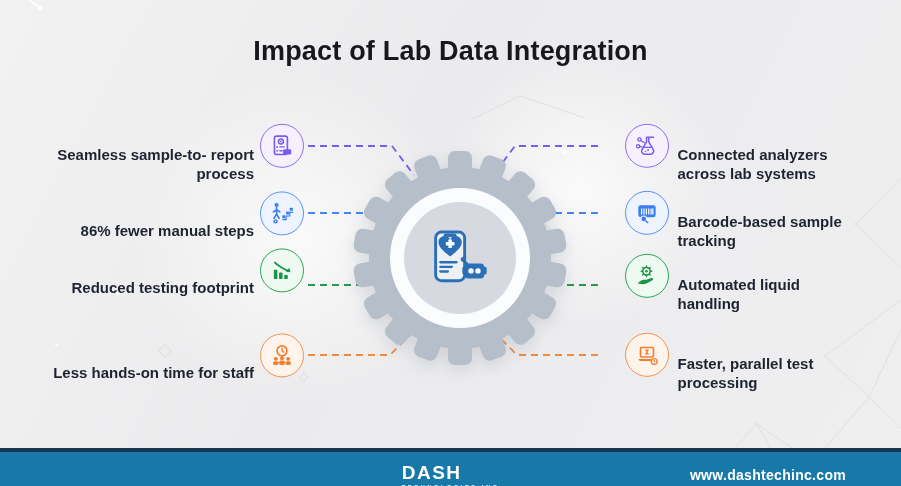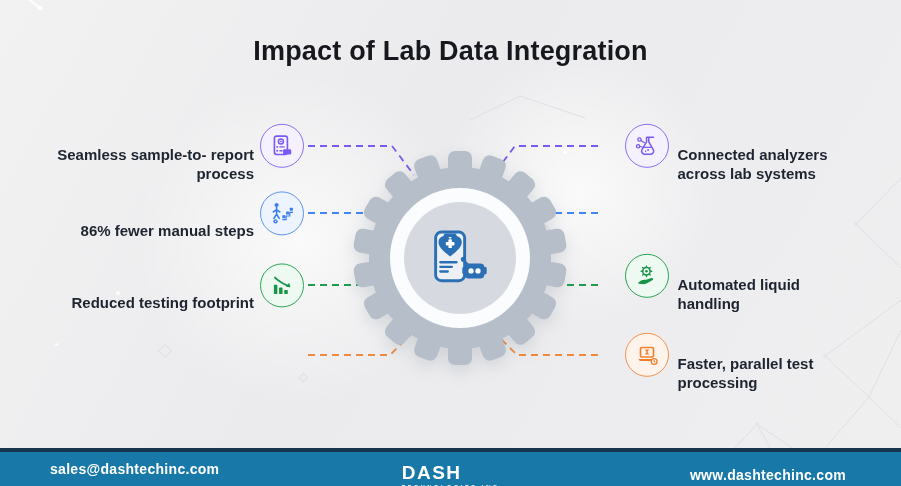--- a/index.html
+++ b/index.html
@@ -181,49 +181,82 @@
         <circle cx="6" cy="19.3" r="2" fill="currentColor"></circle>
         <circle cx="6" cy="19.3" r="0.7" fill="#edf4ff"></circle>
         <rect x="12.3" y="13.6" width="2.8" height="2.8" rx=".5" fill="currentColor"></rect>
         <rect x="15.8" y="10.2" width="2.8" height="2.8" rx=".5" fill="currentColor"></rect>
         <rect x="19.2" y="6.8" width="2.8" height="2.8" rx=".5" fill="currentColor"></rect>
         <path d="M12.3 17.8 h3.5 v-3.4 h3.4 v-3.4 h3" stroke="currentColor" stroke-width="1.1" fill="none"></path>
       </svg>
     </span>
   </div>
 
-  <div class="item left" style="top:285px">
+  <div class="item left" style="top:270px">
     <div class="label">Reduced testing footprint</div>
     <span class="badge green">
       <svg viewBox="0 0 24 24">
         <rect x="4.5" y="11.5" width="3.2" height="8.5" rx=".6" fill="currentColor"></rect>
         <rect x="9.3" y="14" width="3.2" height="6" rx=".6" fill="currentColor"></rect>
         <rect x="14.1" y="16.2" width="3.2" height="3.8" rx=".6" fill="currentColor"></rect>
         <path d="M5.5 4.8 C9 8.2 13 10.3 17 12.2" stroke="currentColor" stroke-width="1.8" fill="none" stroke-linecap="round"></path>
         <path d="M18.6 9.6 L19.8 13.6 L15.7 13.2 Z" fill="currentColor"></path>
       </svg>
     </span>
   </div>
 
+  <div class="item left" style="top:355px">
+    <div class="label">Less hands-on time for staff</div>
+    <span class="badge orange">
+      <svg viewBox="0 0 24 24">
+        <circle cx="12" cy="7.8" r="4.6" fill="none" stroke="currentColor" stroke-width="1.5"></circle>
+        <path d="M12 5.6 V7.8 L13.8 9" stroke="currentColor" stroke-width="1.3" fill="none" stroke-linecap="round"></path>
+        <circle cx="6.3" cy="15.2" r="1.8" fill="currentColor"></circle>
+        <circle cx="12" cy="14.6" r="1.8" fill="currentColor"></circle>
+        <circle cx="17.7" cy="15.2" r="1.8" fill="currentColor"></circle>
+        <rect x="3.6" y="17.3" width="5.4" height="3.6" rx="1.8" fill="currentColor"></rect>
+        <rect x="9.3" y="16.7" width="5.4" height="4.2" rx="1.8" fill="currentColor"></rect>
+        <rect x="15" y="17.3" width="5.4" height="3.6" rx="1.8" fill="currentColor"></rect>
+      </svg>
+    </span>
+  </div>
 
   <div class="item right" style="top:146px">
     <span class="badge purple">
       <svg viewBox="0 0 24 24">
         <path d="M12.5 4.2 h5.5 M13.6 4.2 V8.4 L17.8 15.6 A2.8 2.8 0 0 1 15.4 19.8 H9.8 A2.8 2.8 0 0 1 7.4 15.6 L11.6 8.4 V4.2" fill="none" stroke="currentColor" stroke-width="1.4" stroke-linecap="round"></path>
         <path d="M9 13.4 h7.2" stroke="currentColor" stroke-width="1.3"></path>
         <circle cx="5" cy="6.2" r="1.5" fill="none" stroke="currentColor" stroke-width="1.2"></circle>
         <circle cx="3.8" cy="12.4" r="1.5" fill="none" stroke="currentColor" stroke-width="1.2"></circle>
         <path d="M6.3 7 L10 9.4 M5.2 12.4 L7.8 13.2" stroke="currentColor" stroke-width="1.1"></path>
         <circle cx="13" cy="15.8" r=".9" fill="currentColor"></circle>
         <circle cx="10.7" cy="17" r=".7" fill="currentColor"></circle>
       </svg>
     </span>
     <div class="label">Connected analyzers across lab systems</div>
   </div>
 
+  <div class="item right" style="top:213px">
+    <span class="badge blue">
+      <svg viewBox="0 0 24 24">
+        <rect x="4" y="5" width="16" height="11" rx="2.2" fill="currentColor"></rect>
+        <g stroke="#ffffff" stroke-width="1.1">
+          <line x1="7" y1="8" x2="7" y2="13.5"></line>
+          <line x1="9.2" y1="8" x2="9.2" y2="13.5"></line>
+          <line x1="11.4" y1="8" x2="11.4" y2="13.5"></line>
+          <line x1="13.6" y1="8" x2="13.6" y2="13.5"></line>
+          <line x1="15.8" y1="8" x2="15.8" y2="13.5"></line>
+          <line x1="17.4" y1="8" x2="17.4" y2="13.5"></line>
+        </g>
+        <circle cx="9" cy="17.6" r="2.6" fill="currentColor" stroke="#edf4ff" stroke-width="1"></circle>
+        <line x1="11" y1="19.5" x2="12.6" y2="21" stroke="currentColor" stroke-width="1.4" stroke-linecap="round"></line>
+      </svg>
+    </span>
+    <div class="label">Barcode-based sample tracking</div>
+  </div>
 
   <div class="item right" style="top:276px">
     <span class="badge green">
       <svg viewBox="0 0 24 24">
         <circle cx="11.5" cy="7.8" r="3.4" fill="none" stroke="currentColor" stroke-width="1.4"></circle>
         <circle cx="11.5" cy="7.8" r="1.2" fill="currentColor"></circle>
         <g stroke="currentColor" stroke-width="1.2" stroke-linecap="round">
           <line x1="11.5" y1="2.9" x2="11.5" y2="4.1"></line>
             <line x1="11.5" y1="11.5" x2="11.5" y2="12.7"></line>
           <line x1="6.6" y1="7.8" x2="7.8" y2="7.8"></line>
@@ -247,21 +280,20 @@
         <path d="M4 15.8 h16 l-1.4 2 H5.4 Z" fill="currentColor"></path>
         <circle cx="18.6" cy="18.2" r="2.7" fill="#fff4ec" stroke="currentColor" stroke-width="1.2"></circle>
         <path d="M18.6 16.9 v1.3 l1 .7" stroke="currentColor" stroke-width="1" fill="none"></path>
       </svg>
     </span>
     <div class="label">Faster, parallel test processing</div>
   </div>
 
   <div class="footer-strip"></div>
   <div class="footer-bar">
-    <a class="footer-email" href="#">sales@dashtechinc.com</a>
     <div class="footer-logo">
       <span class="big">DASH</span>
       <span class="small">TECHNOLOGIES INC</span>
     </div>
     <a class="footer-site" href="#">www.dashtechinc.com</a>
   </div>
 
 </div>
 
 </body></html>

